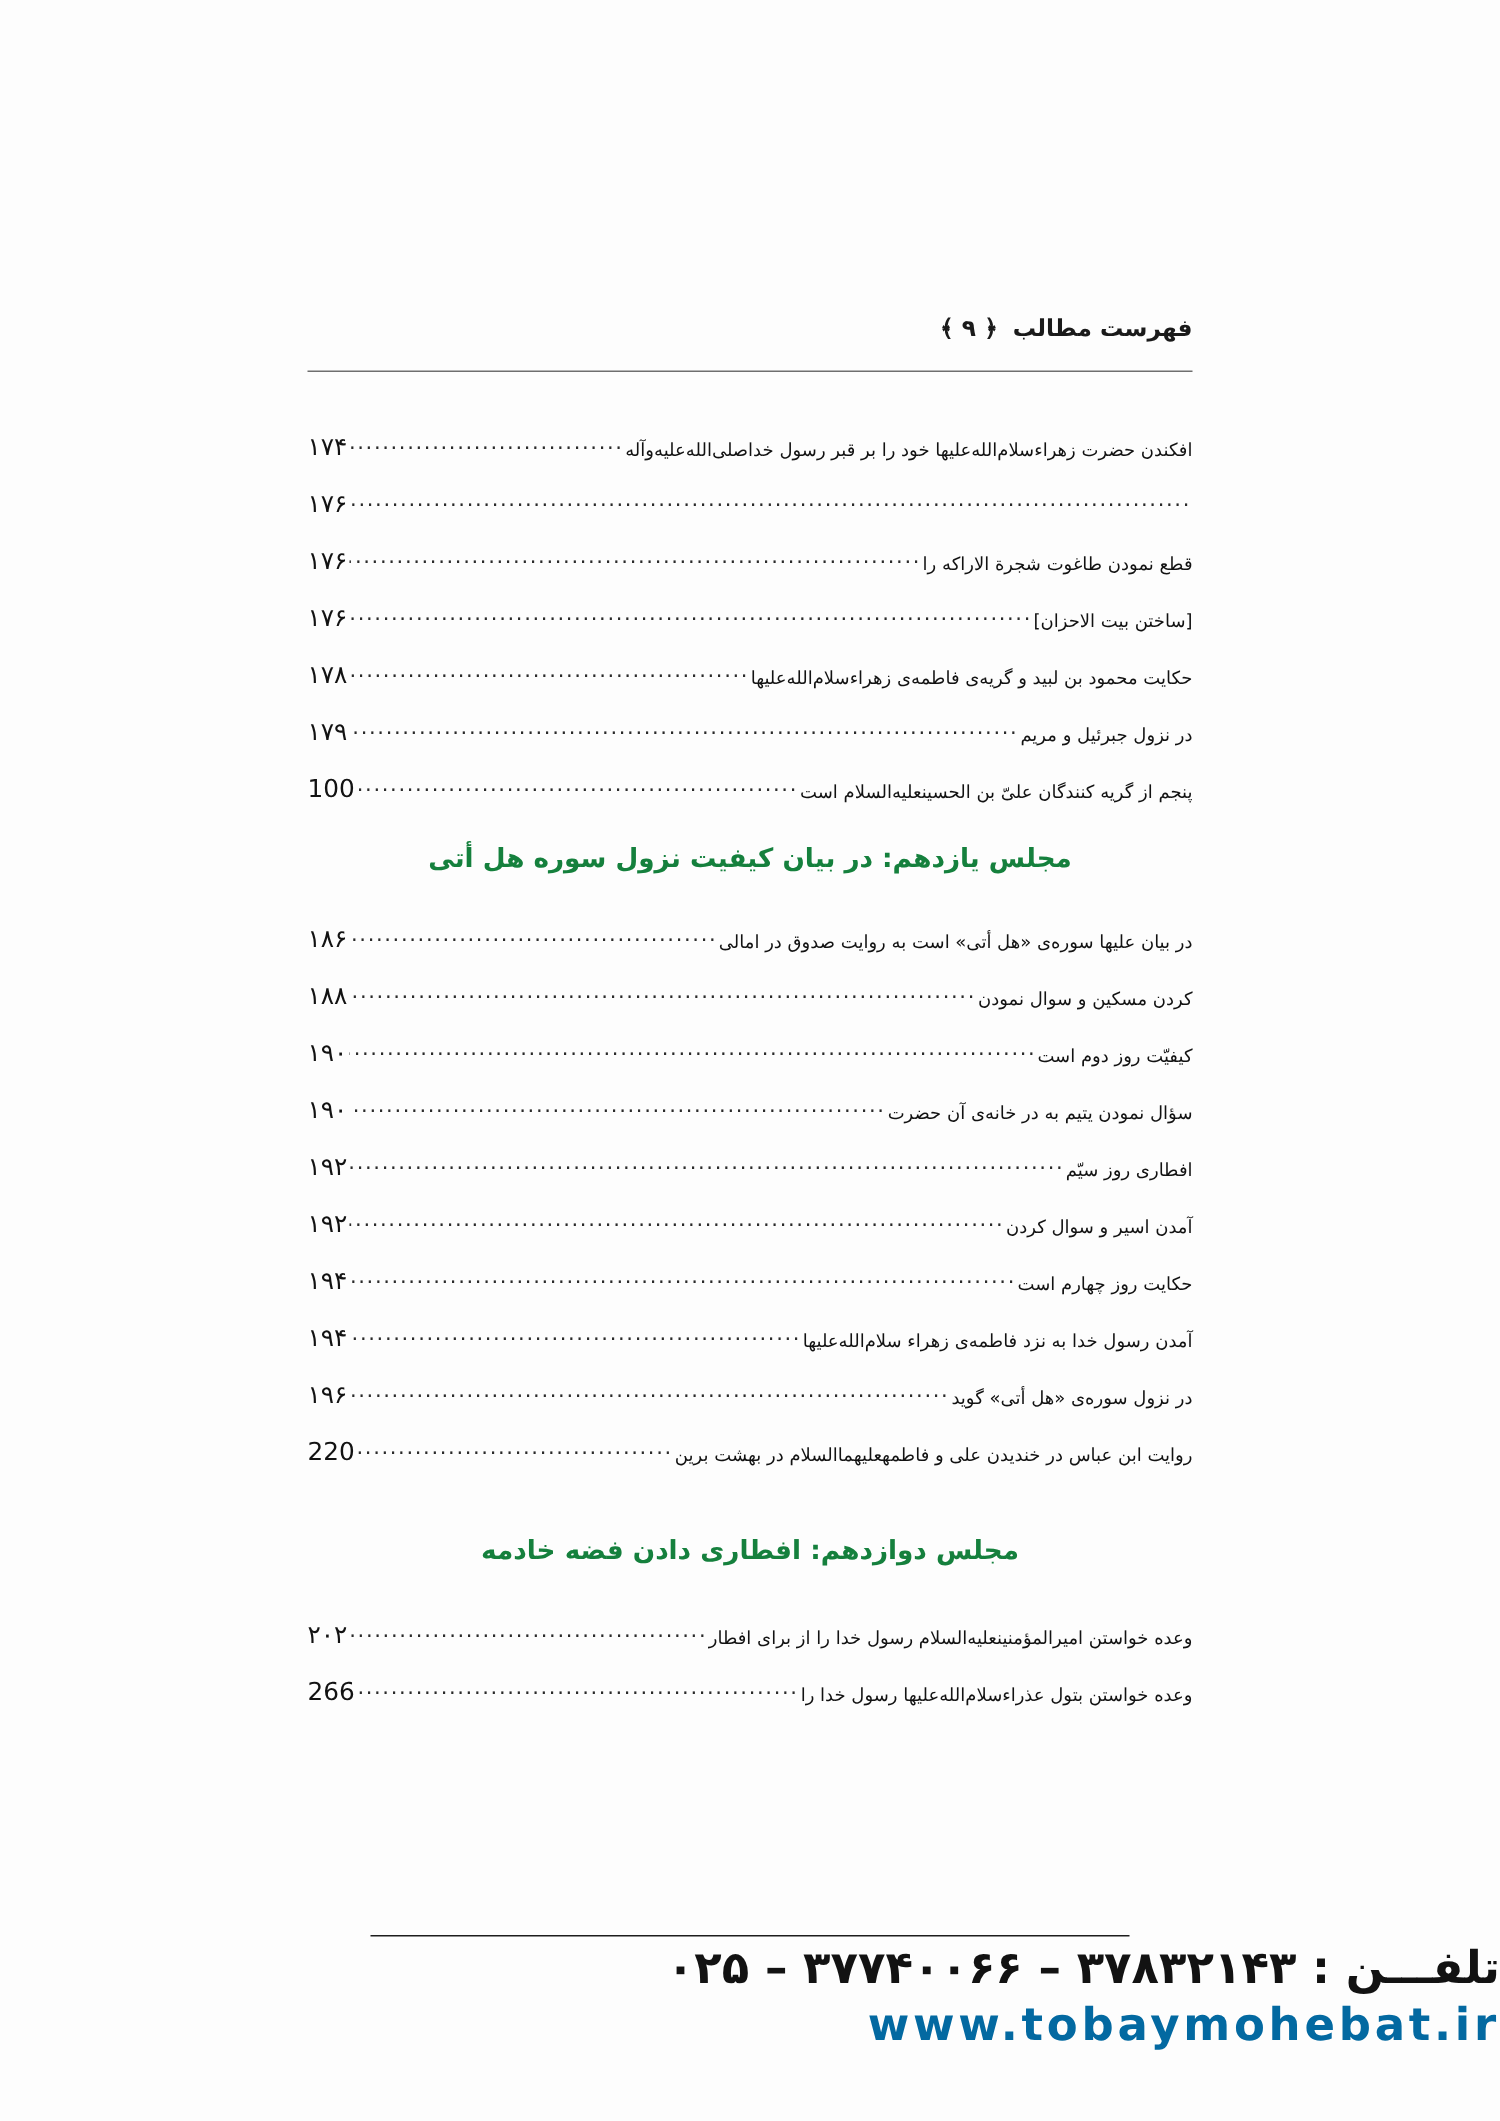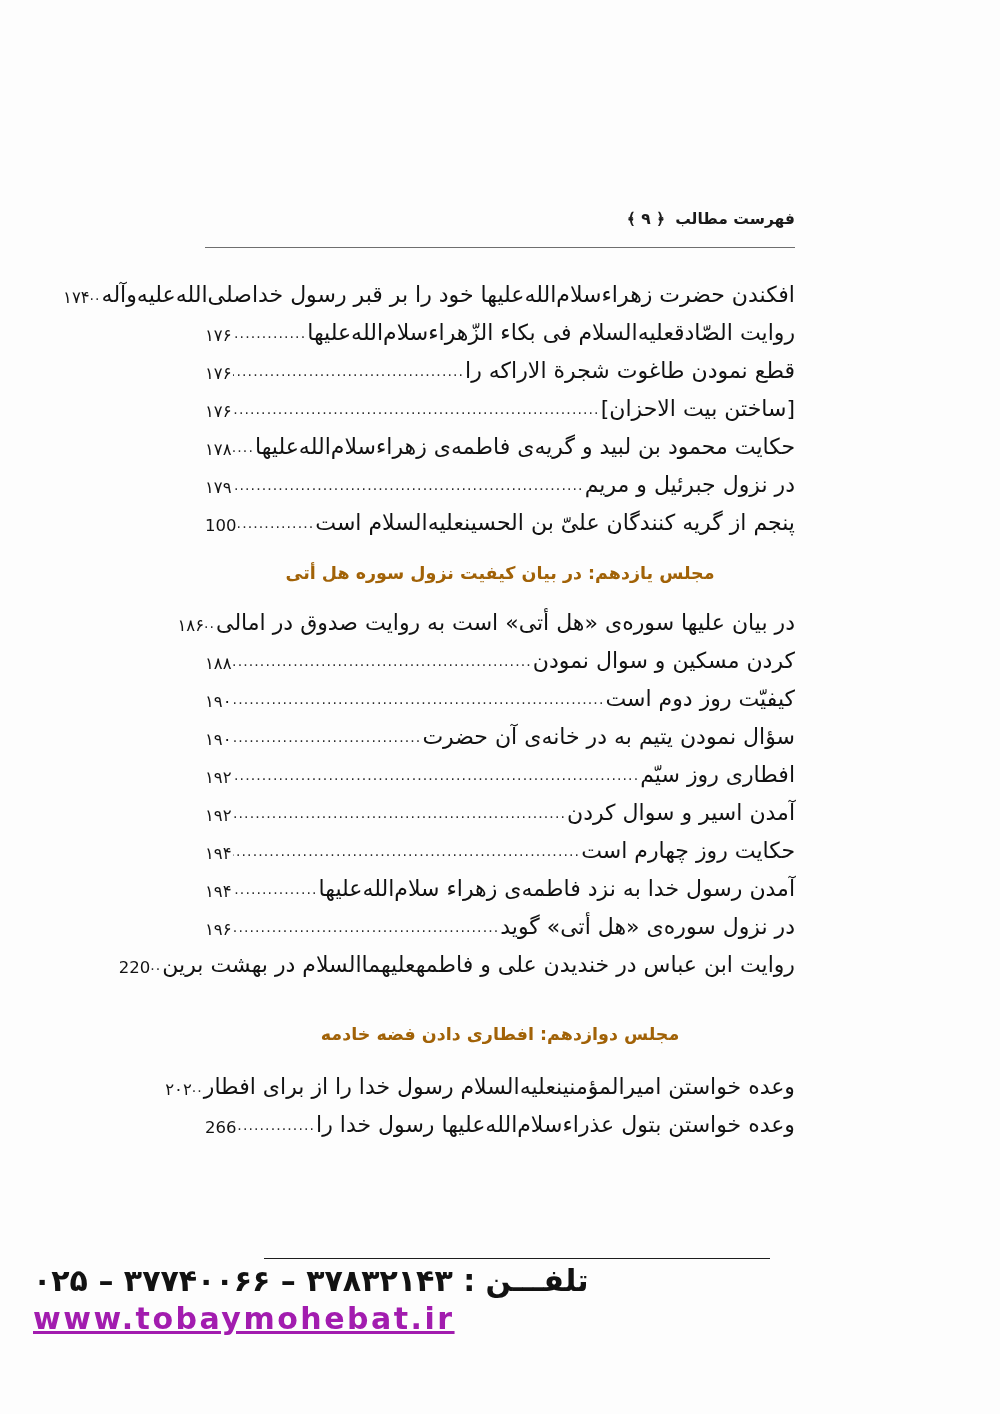--- a/index.html
+++ b/index.html
@@ -73,21 +73,21 @@
     font-size: 16.5px;
     line-height: 1.0;
     color: #121212;
     height: 38px;
     box-sizing: border-box;
     padding-top: 8px;
   }
   .toc-entry .label {
     white-space: nowrap;
     flex: 0 0 auto;
-    font-size: 22px;
+    font-size: 12px;
   }
   .toc-entry .leader {
     flex: 1 1 auto;
     overflow: hidden;
     white-space: nowrap;
     margin: 0 1px 4px 1px;
     color: #2a2a2a;
     font-size: 14px;
     letter-spacing: 1.1px;
     line-height: 1;
@@ -101,39 +101,38 @@
   }
 
   
   .ind-0 { padding-right: 0; }
 
   
   .toc-heading {
     text-align: center;
     font-size: 17.5px;
     font-weight: bold;
-    color: #a16207;
+    color: #15803d;
     line-height: 1;
     height: 62px;
     display: flex;
     align-items: center;
     justify-content: center;
     box-sizing: border-box;
     padding-top: 18px;
   }
   .toc-heading.second { height: 84px; padding-top: 34px; }
 
   
   .footer {
     position: absolute;
     left: 0;
     right: 0;
-    top: 1258px;
-    text-align: left;
-    margin-left: 33px;
+    top: 1290px;
+    text-align: right;
   }
   .footer-rule {
     width: 506px;
     margin: 0 auto;
     border-top: 1.8px solid #1d1d1d;
     height: 0;
   }
   .footer-phone {
     margin-top: 4px;
     font-size: 30px;
@@ -142,24 +141,23 @@
     color: #121212;
     direction: rtl;
     white-space: nowrap;
     font-family: "DejaVu Sans", "Liberation Sans", sans-serif;
   }
   .footer-site {
     margin-top: 3px;
     font-size: 30px;
     font-weight: bold;
     letter-spacing: 2.5px;
-    color: #a21caf;
+    color: #0369a1;
     direction: ltr;
     font-family: "DejaVu Sans", "Liberation Sans", sans-serif;
-    text-decoration: underline;
   }
 </style>
 </head>
 <body>
 
 <div class="page">
 
   <div class="header-zone">
     <div class="running-head">
       <span>فهرست مطالب</span>
@@ -169,21 +167,20 @@
 
   <div class="header-rule"></div>
 
   <div class="toc" id="toc-root">
       <div class="toc-entry ind-0">
         <span class="label">افکندن حضرت زهراءسلام‌الله‌علیها خود را بر قبر رسول خداصلی‌الله‌علیه‌وآله</span>
         <span class="leader">...........................................................................................................................</span>
         <span class="pagenum">۱۷۴</span>
       </div>
       <div class="toc-entry ind-0">
-        <span class="label">روایت الصّادقعلیه‌السلام فی بکاء الزّهراءسلام‌الله‌علیها</span>
         <span class="leader">...........................................................................................................................</span>
         <span class="pagenum">۱۷۶</span>
       </div>
       <div class="toc-entry ind-0">
         <span class="label">قطع نمودن طاغوت شجرة الاراکه را</span>
         <span class="leader">...........................................................................................................................</span>
         <span class="pagenum">۱۷۶</span>
       </div>
       <div class="toc-entry ind-0">
         <span class="label">[ساختن بیت الاحزان]</span>

